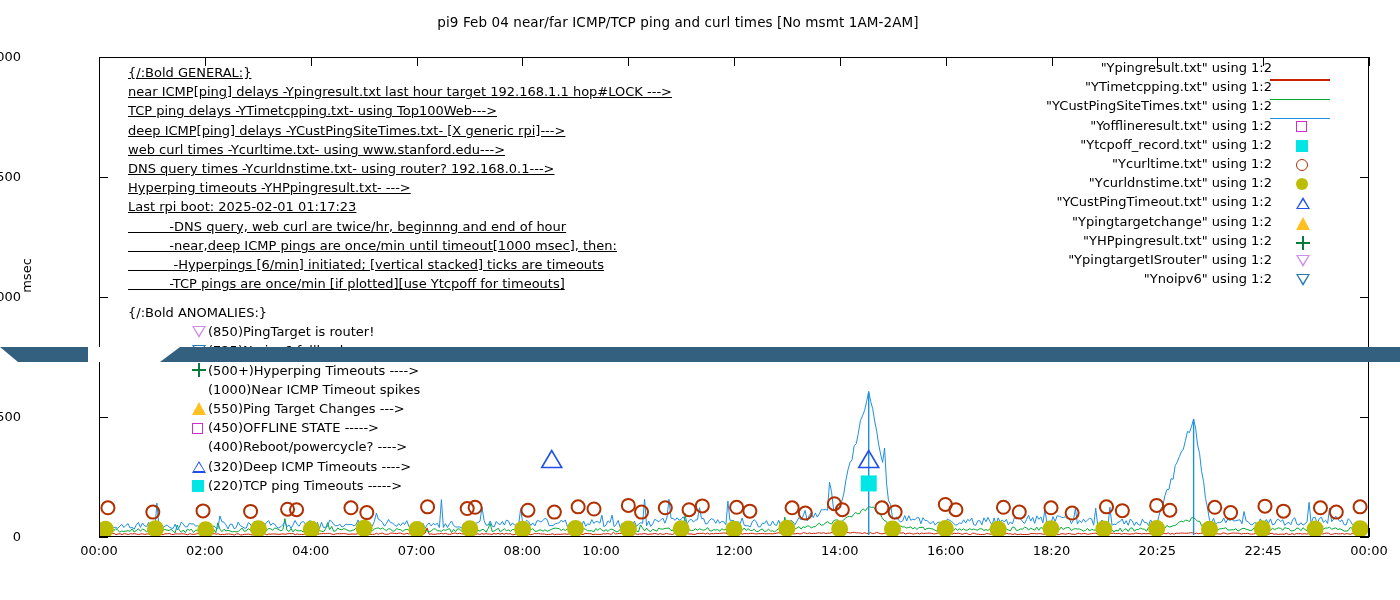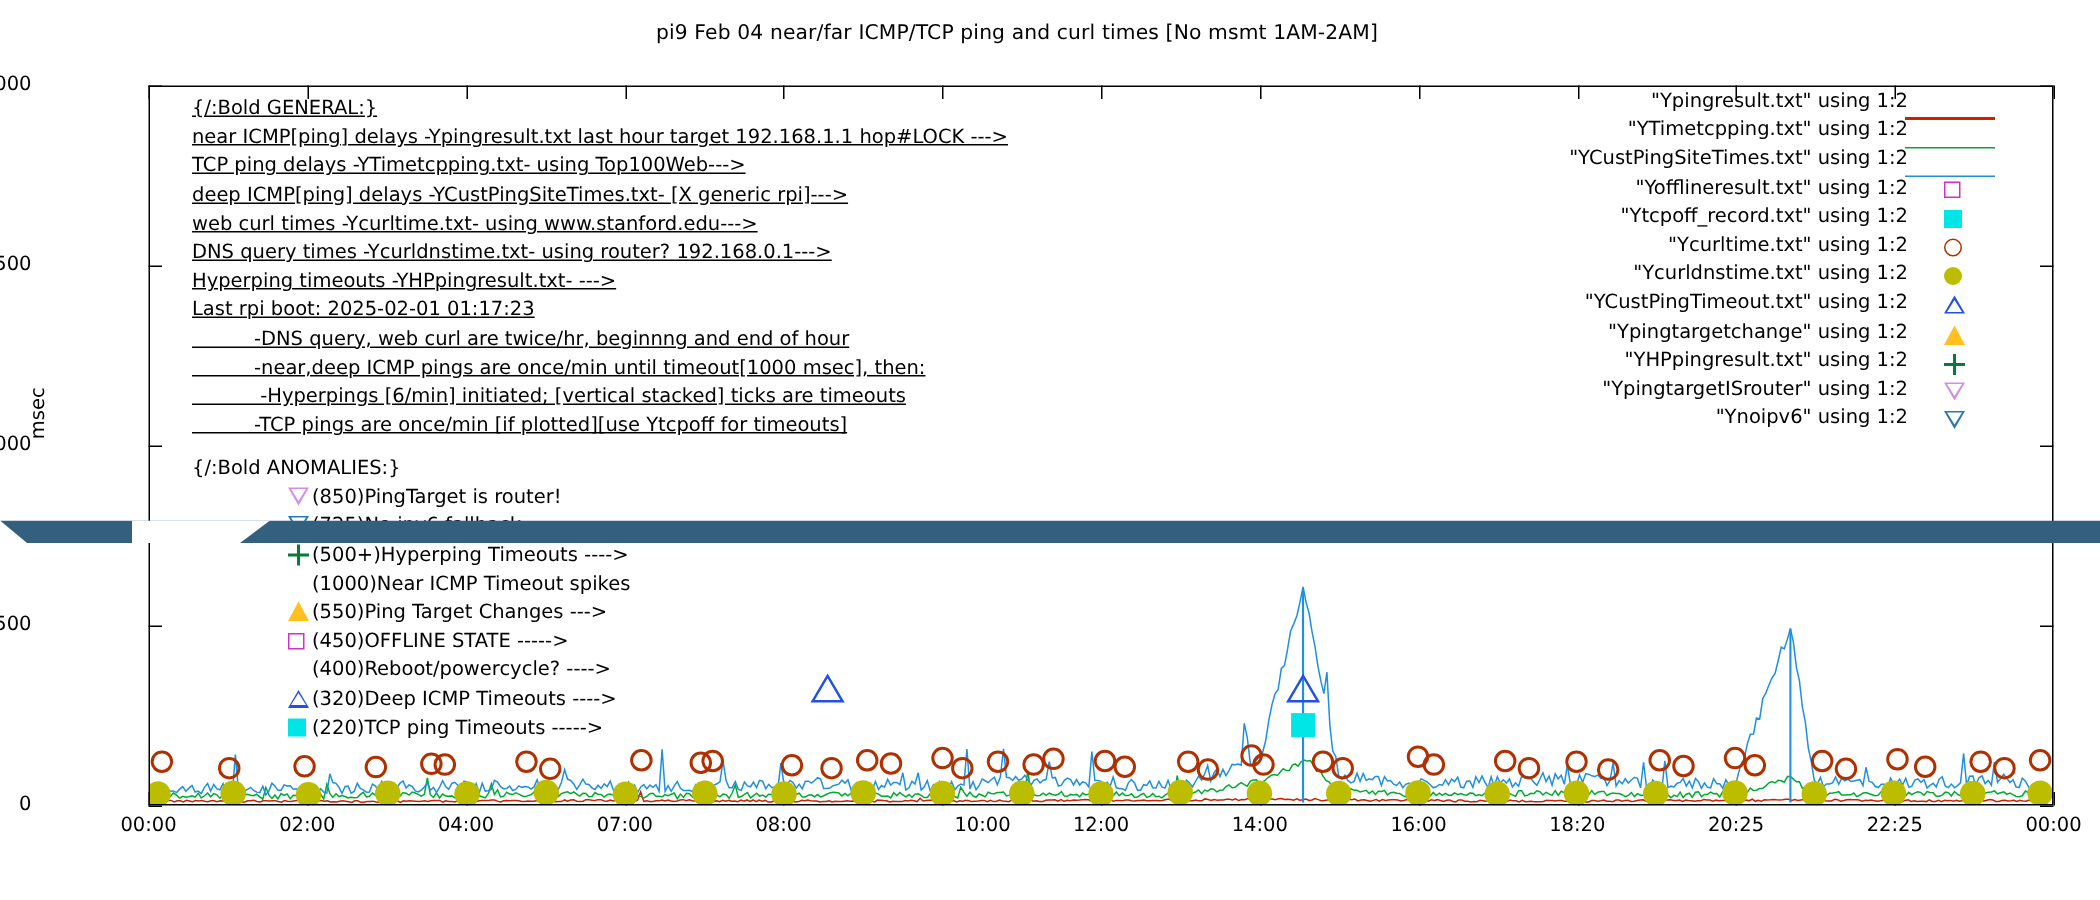--- a/index.html
+++ b/index.html
@@ -120,39 +120,39 @@
       <div class="xtickmark t" style="left: 204.833px;"></div>
       <div class="xtick" style="left: 310.667px;">04:00</div>
       <div class="xtickmark" style="left: 310.667px;"></div>
       <div class="xtickmark t" style="left: 310.667px;"></div>
       <div class="xtick" style="left: 416.5px;">07:00</div>
       <div class="xtickmark" style="left: 416.5px;"></div>
       <div class="xtickmark t" style="left: 416.5px;"></div>
       <div class="xtick" style="left: 522.333px;">08:00</div>
       <div class="xtickmark" style="left: 522.333px;"></div>
       <div class="xtickmark t" style="left: 522.333px;"></div>
-      <div class="xtick" style="left: 655px;">10:00</div>
+      <div class="xtick" style="left: 601px;">10:00</div>
       <div class="xtickmark" style="left: 628.167px;"></div>
       <div class="xtickmark t" style="left: 628.167px;"></div>
       <div class="xtick" style="left: 734px;">12:00</div>
       <div class="xtickmark" style="left: 734px;"></div>
       <div class="xtickmark t" style="left: 734px;"></div>
       <div class="xtick" style="left: 839.833px;">14:00</div>
       <div class="xtickmark" style="left: 839.833px;"></div>
       <div class="xtickmark t" style="left: 839.833px;"></div>
       <div class="xtick" style="left: 945.667px;">16:00</div>
       <div class="xtickmark" style="left: 945.667px;"></div>
       <div class="xtickmark t" style="left: 945.667px;"></div>
       <div class="xtick" style="left: 1051.5px;">18:20</div>
       <div class="xtickmark" style="left: 1051.5px;"></div>
       <div class="xtickmark t" style="left: 1051.5px;"></div>
       <div class="xtick" style="left: 1157.33px;">20:25</div>
       <div class="xtickmark" style="left: 1157.33px;"></div>
       <div class="xtickmark t" style="left: 1157.33px;"></div>
-      <div class="xtick" style="left: 1263.17px;">22:25</div>
+      <div class="xtick" style="left: 1263.17px;">22:45</div>
       <div class="xtickmark" style="left: 1263.17px;"></div>
       <div class="xtickmark t" style="left: 1263.17px;"></div>
       <div class="xtick" style="left: 1369px;">00:00</div>
       <div class="xtickmark" style="left: 1369px;"></div>
       <div class="xtickmark t" style="left: 1369px;"></div>
     </div>
 
 
   <div class="plot-frame">
     <div class="plot-inner">

